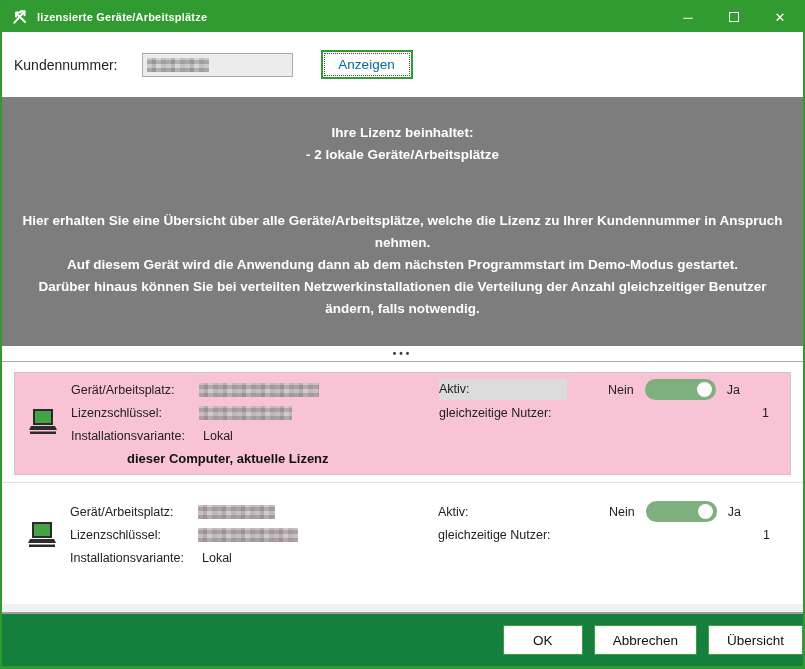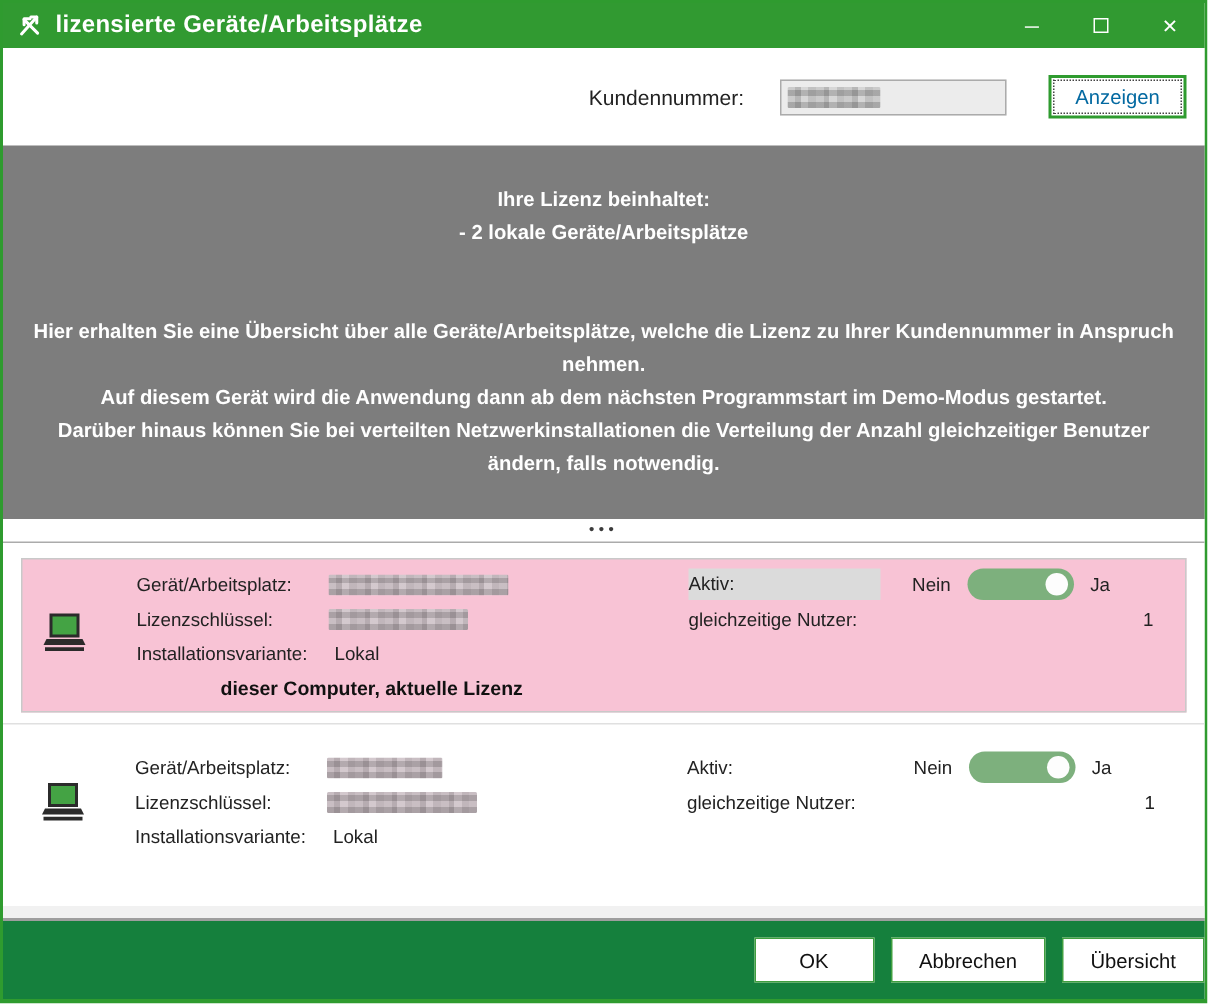--- a/index.html
+++ b/index.html
@@ -10,28 +10,28 @@
     border:2px solid #2f9b2f; border-bottom-width:3px;
     display:flex; flex-direction:column; background:#fff;
   }
 
   
   .titlebar {
     height:30px; background:#319a31; display:flex; align-items:center;
     color:#fff; flex:0 0 30px;
   }
   .app-icon { width:18px; height:18px; margin:0 8px 0 9px; display:flex; align-items:center; }
-  .title-text { font-size:16px; font-weight:bold; letter-spacing:.2px; }
+  .title-text { font-size:11px; font-weight:bold; letter-spacing:.2px; }
   .win-controls { margin-left:auto; display:flex; height:100%; }
   .win-btn { width:46px; height:100%; display:flex; align-items:center; justify-content:center;
              font-size:13px; color:#fff; cursor:default; }
   .max-glyph { width:10px; height:10px; border:1.5px solid #fff; display:block; }
 
   
-  .toolbar { height:65px; flex:0 0 65px; display:flex; align-items:center; padding:0 12px; background:#fff;justify-content:flex-end; }
+  .toolbar { height:65px; flex:0 0 65px; display:flex; align-items:center; padding:0 12px; background:#fff; }
   .toolbar-label { font-size:14px; color:#222; }
   .customer-input {
     width:151px; height:24px; margin-left:24px; background:#ececec;
     border:1px solid #ababab; display:flex; align-items:center; padding:0 4px;
   }
   .redacted {
     display:inline-block; height:14px; border-radius:1px;
     background-image:
       repeating-linear-gradient(0deg, rgba(90,90,90,.28) 0 4px, rgba(200,200,200,.18) 4px 8px),
       repeating-linear-gradient(90deg, #c9bcc2 0 5px, #b3a6ac 5px 9px, #d6c9cf 9px 14px, #bfb2b8 14px 19px);
@@ -66,21 +66,21 @@
   
   .device-list { flex:0 0 250px; background:#fff; display:flex; flex-direction:column; overflow:hidden; }
 
   .device-row { display:flex; margin:0 12px; padding:5px 0 4px; }
   .device-row.highlight { margin-top:10px; border:1px solid #c9c9c9; background:#f8c3d5; padding:5px 0 8px; }
   .device-row.plain { margin-top:6px; }
 
   .row-divider { height:1px; background:#e0e0e0; margin:7px 0 6px; flex:0 0 1px; }
 
   .icon-cell { flex:0 0 56px; display:flex; align-items:center; justify-content:center; }
-  .row-body { flex:1;margin-left:20px; }
+  .row-body { flex:1; }
   .row-cols { display:flex; }
   .col-left { flex:0 0 368px; }
   .col-right { flex:1; }
 
   .frow { height:23px; display:flex; align-items:center; font-size:12.5px; color:#222; }
   .flabel { width:128px; flex:0 0 128px; }
   .flabel.wide { width:132px; flex:0 0 132px; }
   .aktiv-label-bg { background:#dbdbdb; height:21px; line-height:21px; }
   .fvalue { }
 

